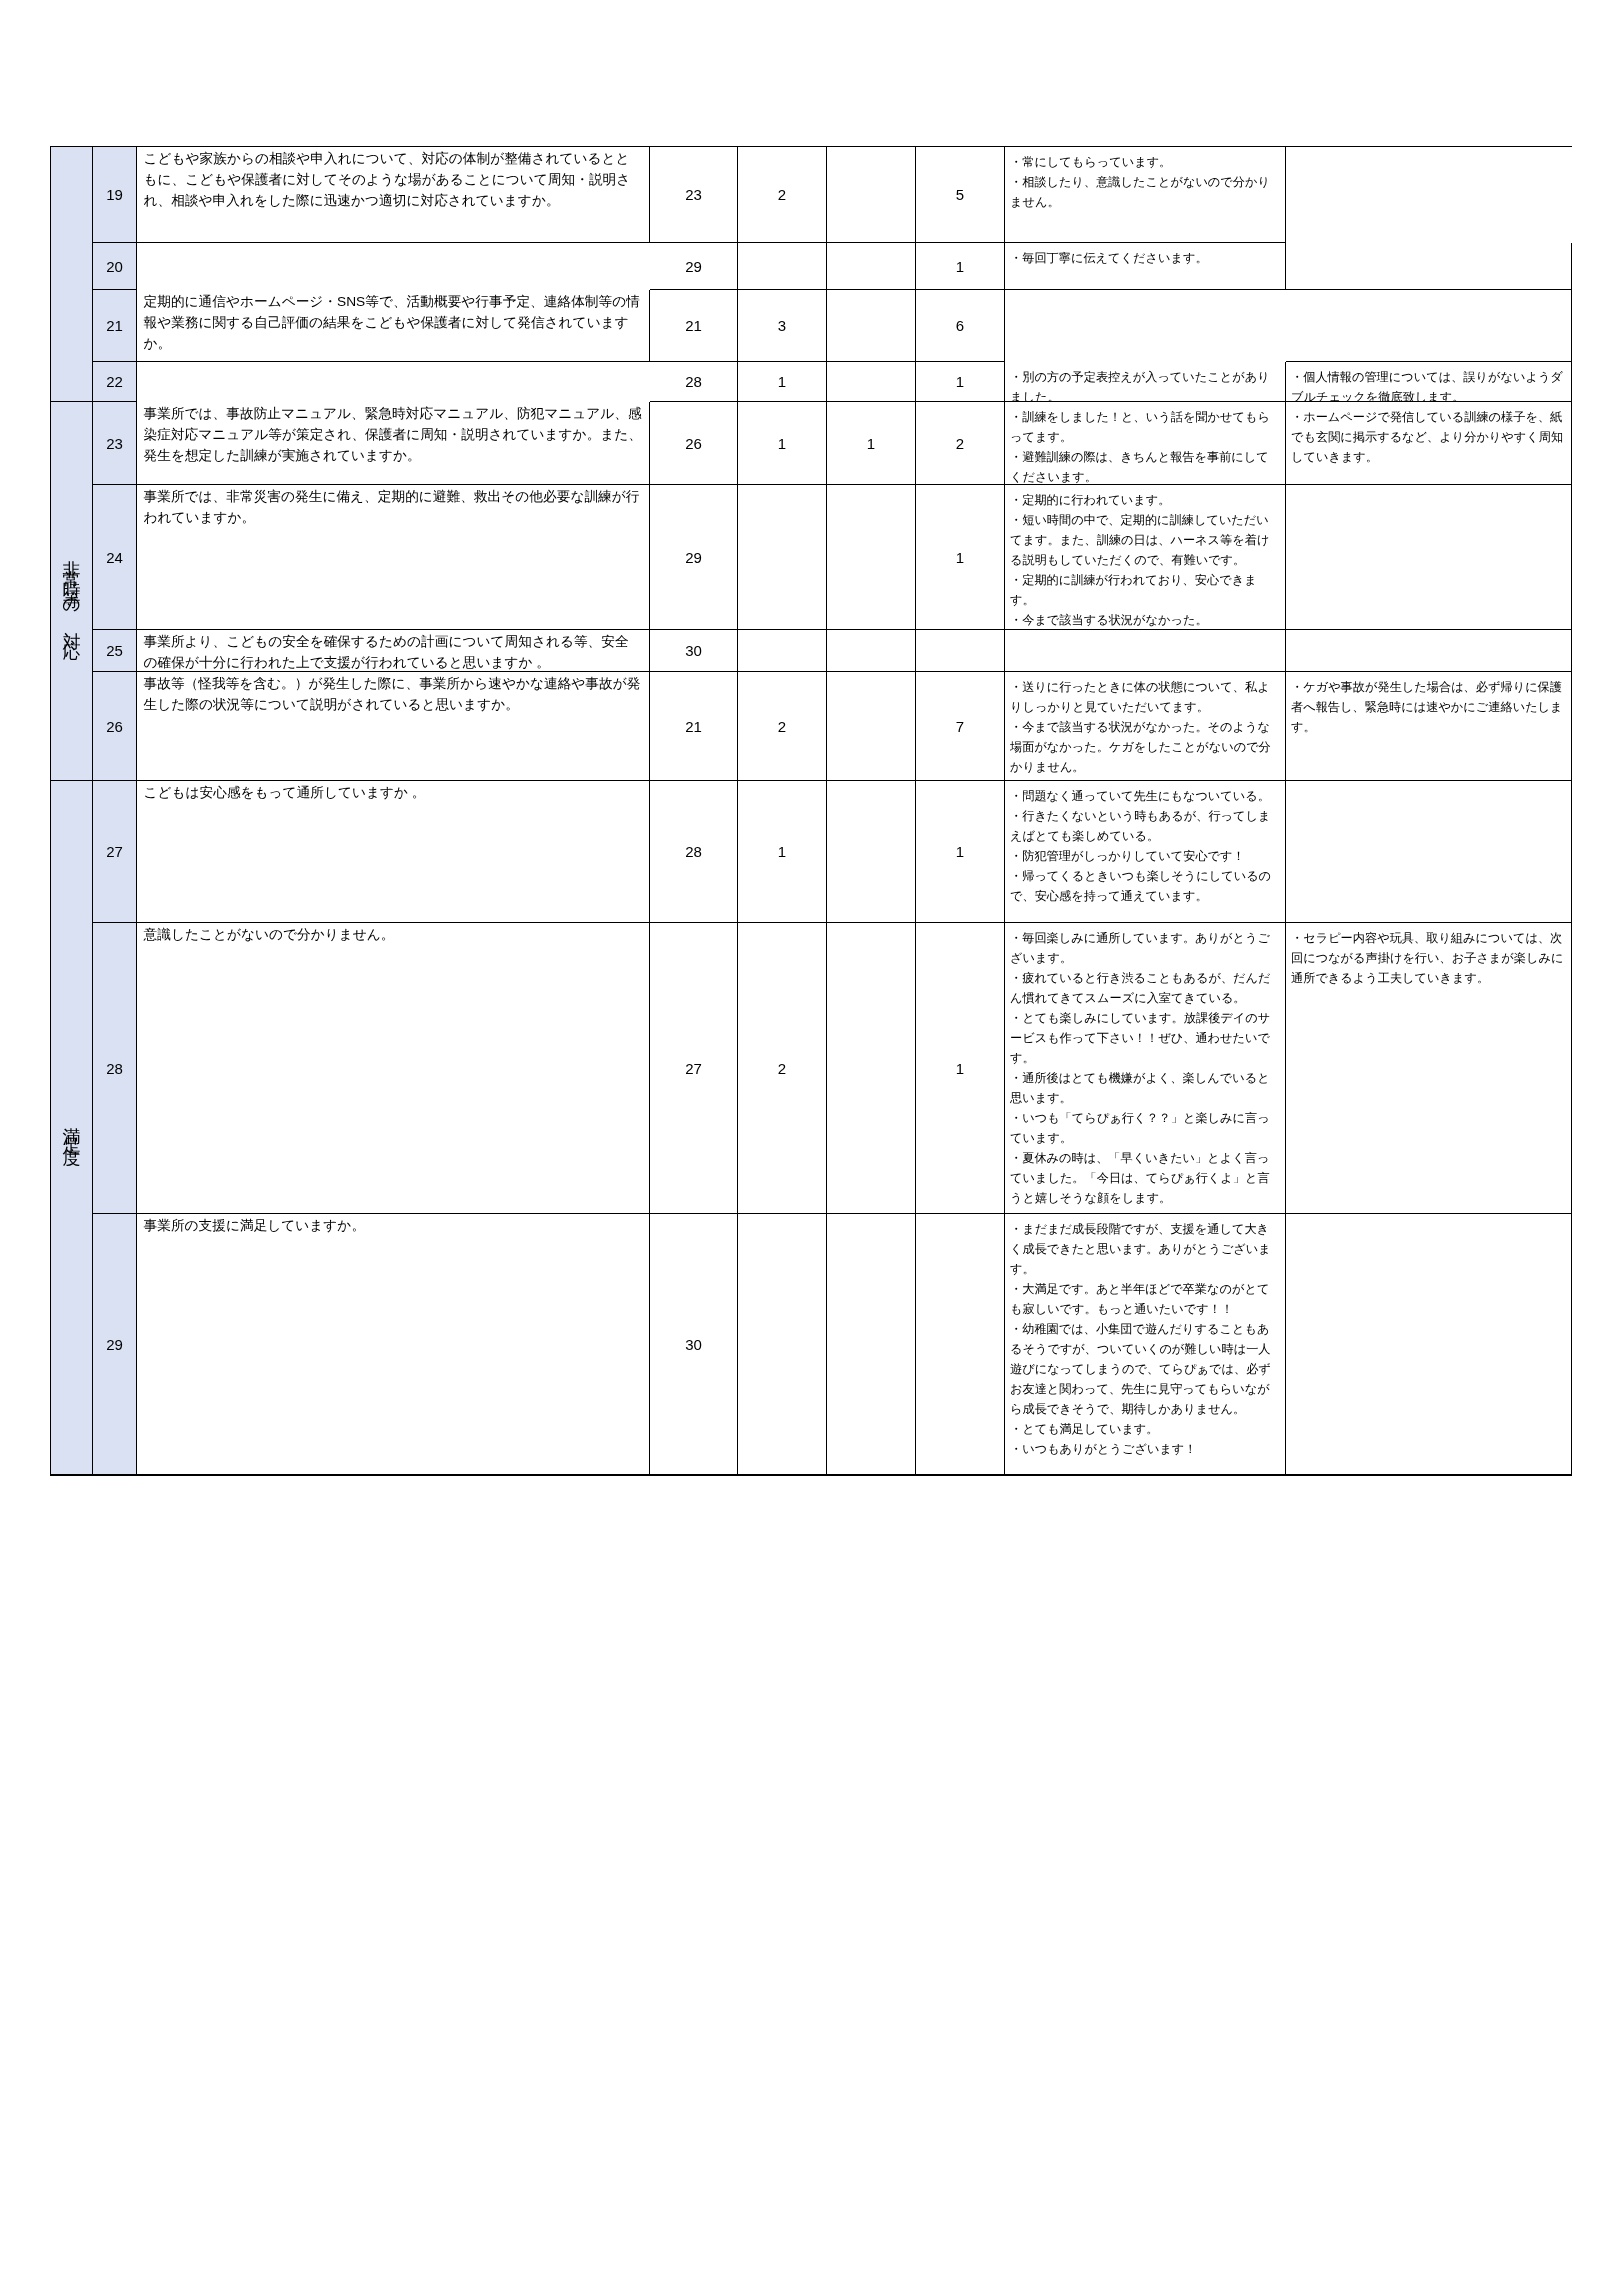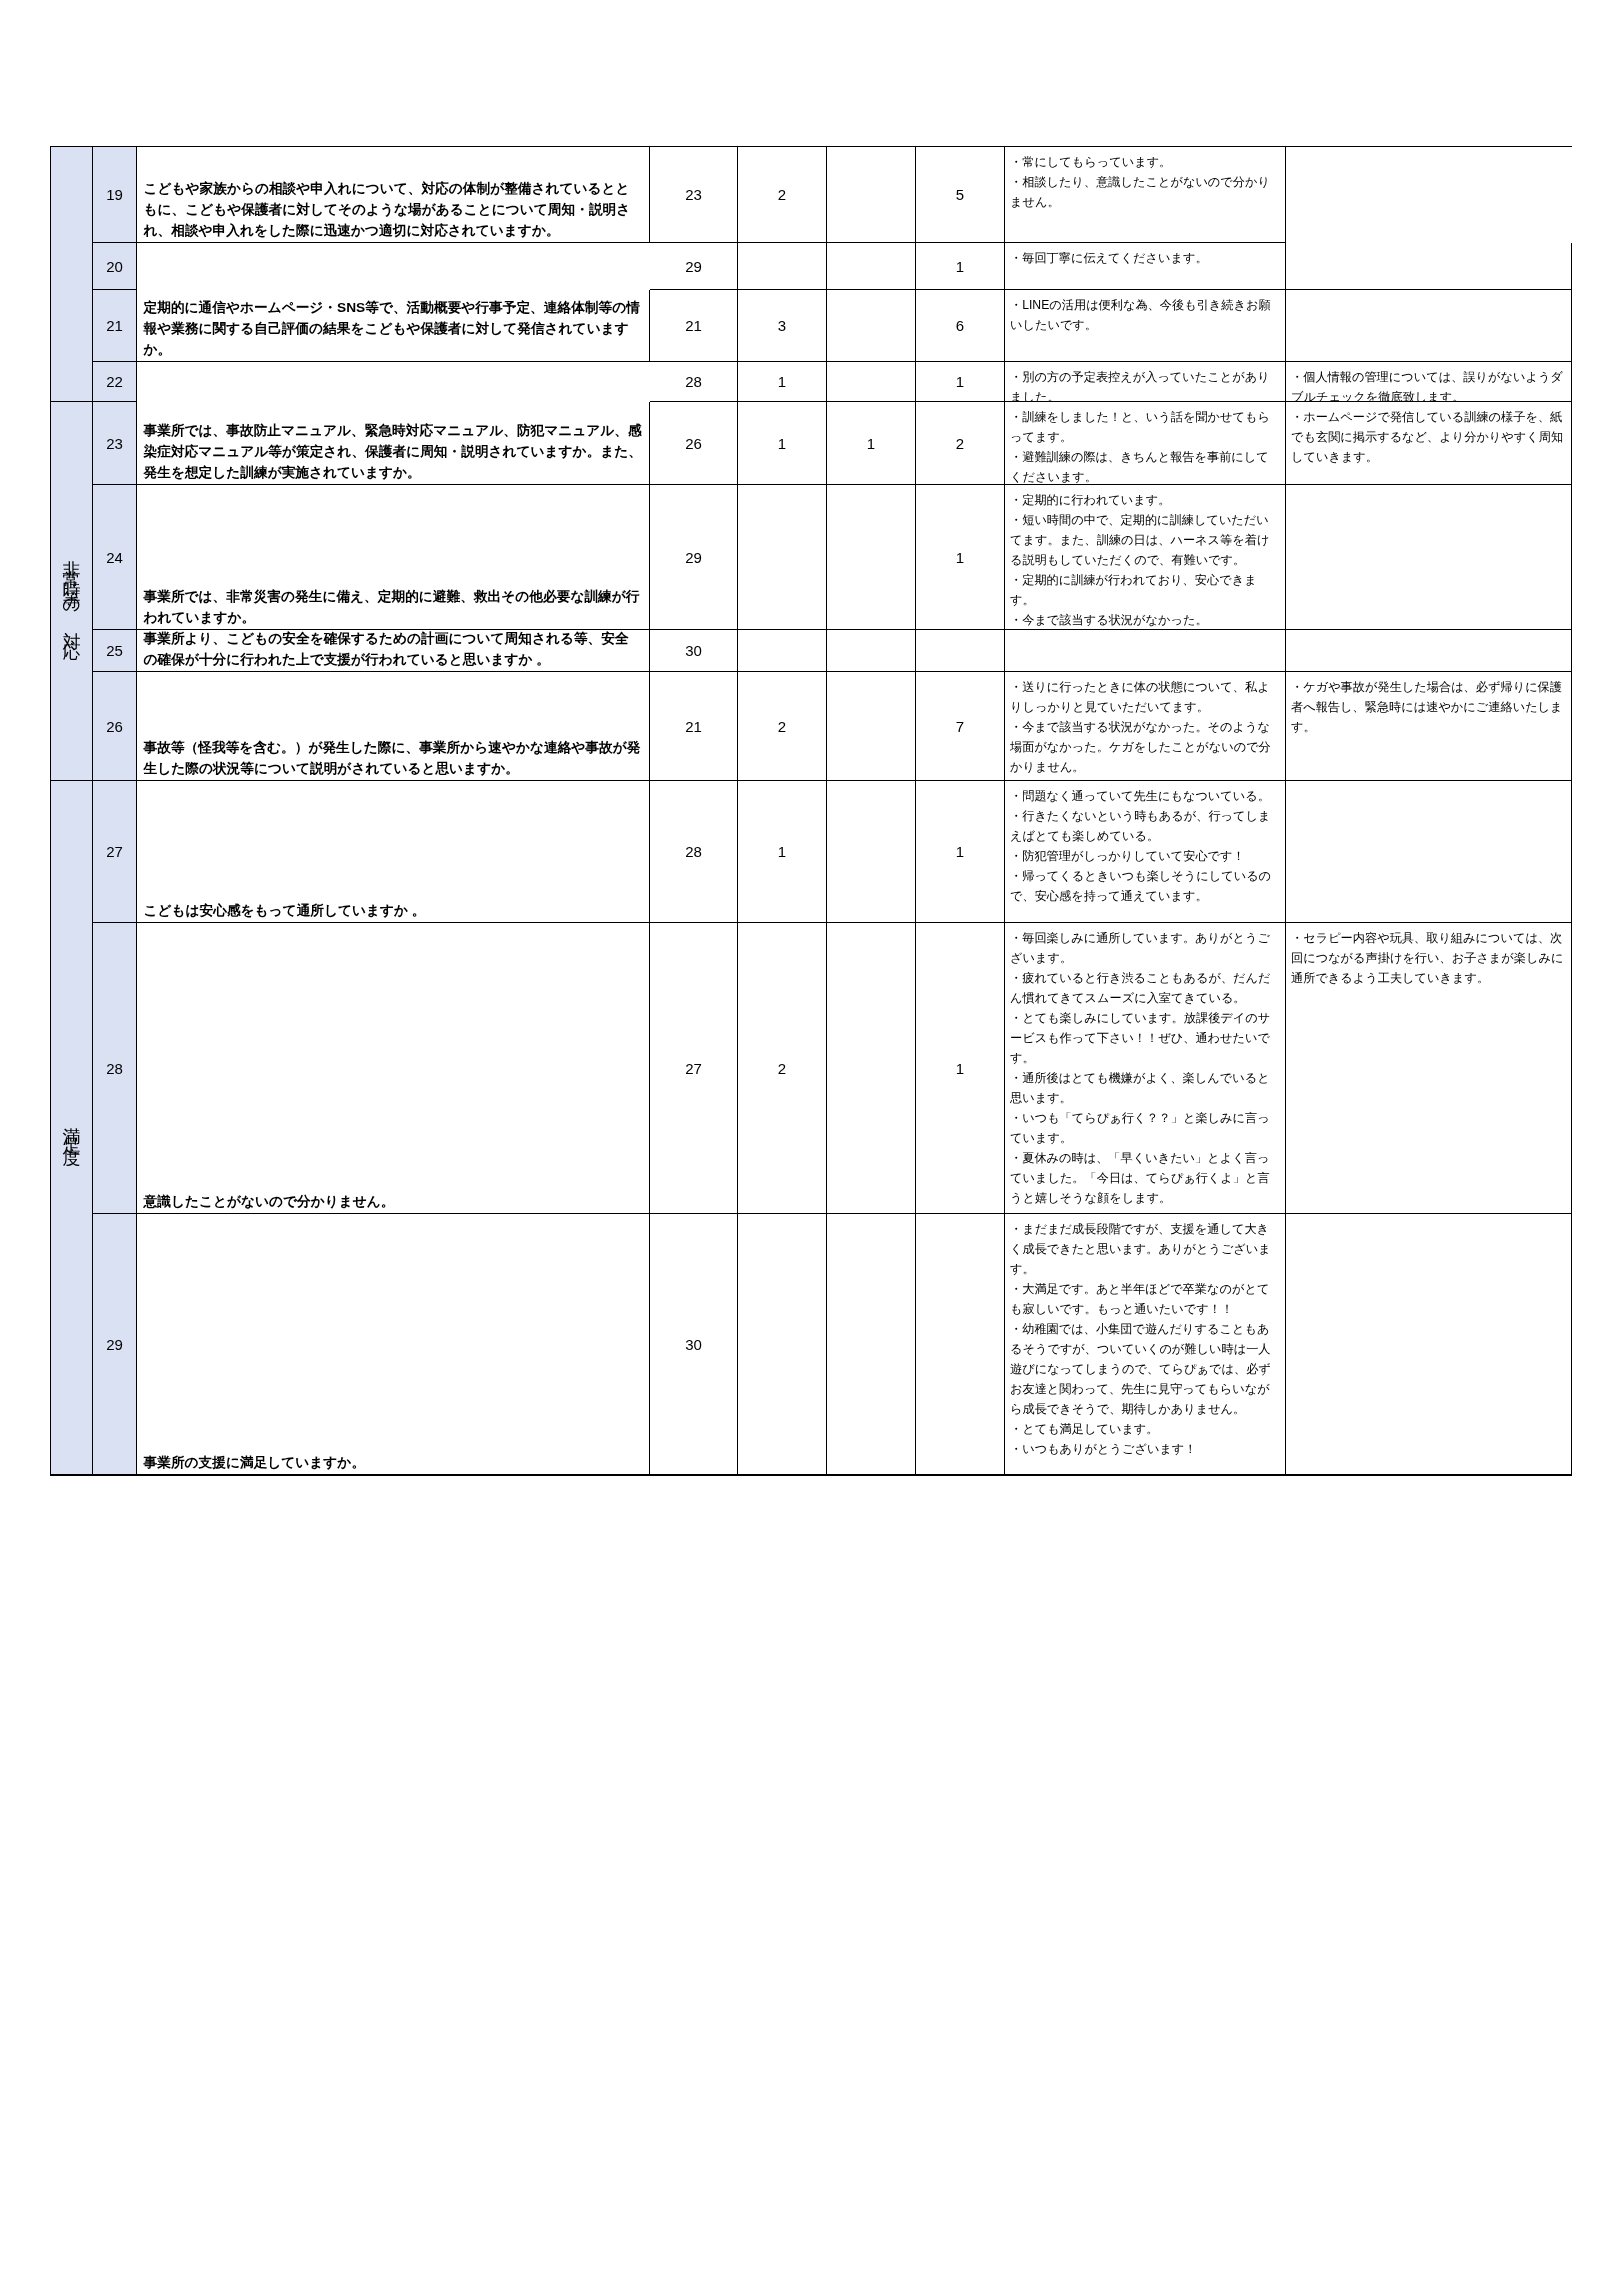--- a/index.html
+++ b/index.html
@@ -7,21 +7,21 @@
         font-family:"Liberation Sans","DejaVu Sans",sans-serif;color:#000;}
   .tbl{position:absolute;left:50px;top:146px;display:grid;
        grid-template-columns:42px 44px 513px 88px 89px 89px 89px 281px 286px;
        grid-template-rows:96px 47px 72px 40px 83px 145px 42px 109px 142px 291px 261px;
        border-top:1.4px solid #000;border-left:1.4px solid #000;border-bottom:1.4px solid #000;
        background:#fff;}
   .c{border-right:1.4px solid #000;border-bottom:1.4px solid #000;box-sizing:border-box;overflow:hidden;}
   .cat{grid-column:1;background:#d9e1f2;display:flex;align-items:center;justify-content:center;}
   .cat span{writing-mode:vertical-rl;text-orientation:upright;font-size:18px;letter-spacing:10px;line-height:1;}
   .num{grid-column:2;background:#d9e1f2;display:flex;align-items:center;justify-content:center;font-size:15px;}
-  .q{grid-column:3;display:flex;align-items:flex-end;padding:1.4px 6.5px;font-weight:bold;}
+  .q{grid-column:3;display:flex;align-items:flex-start;padding:1.4px 6.5px;}
   .q span{font-size:13.7px;line-height:21px;white-space:pre-wrap;}
   .v{display:flex;align-items:center;justify-content:center;font-size:15px;}
   .v.col4{grid-column:4}.v.col5{grid-column:5}.v.col6{grid-column:6}.v.col7{grid-column:7}
   .cm{grid-column:8;padding:5px 5px 2.9px 5px;font-size:12.2px;line-height:20px;white-space:pre-wrap;}
   .rs{grid-column:9;padding:5px 5px 2.9px 5px;font-size:12.2px;line-height:20px;white-space:pre-wrap;}
 </style>
 </head>
 <body>
 
 <div class="page">
@@ -57,21 +57,20 @@
     <div class="c rs" style="grid-row:2"></div>
 
     <div class="c num" style="grid-row:3">21</div>
     <div class="c q" style="grid-row:3">
         <span>定期的に通信やホームページ・SNS等で、活動概要や行事予定、連絡体制等の情報や業務に関する自己評価の結果をこどもや保護者に対して発信されていますか。</span>
       </div>
     <div class="c v col4" style="grid-row:3">21</div>
     <div class="c v col5" style="grid-row:3">3</div>
     <div class="c v col6" style="grid-row:3"></div>
     <div class="c v col7" style="grid-row:3">6</div>
-    <div class="c cm" style="grid-row:3">・LINEの活用は便利な為、今後も引き続きお願いしたいです。</div>
     <div class="c rs" style="grid-row:3"></div>
 
     <div class="c num" style="grid-row:4">22</div>
     <div class="c v col4" style="grid-row:4">28</div>
     <div class="c v col5" style="grid-row:4">1</div>
     <div class="c v col6" style="grid-row:4"></div>
     <div class="c v col7" style="grid-row:4">1</div>
     <div class="c cm" style="grid-row:4">・別の方の予定表控えが入っていたことがありました。</div>
     <div class="c rs" style="grid-row:4">・個人情報の管理については、誤りがないようダブルチェックを徹底致します。</div>
 

